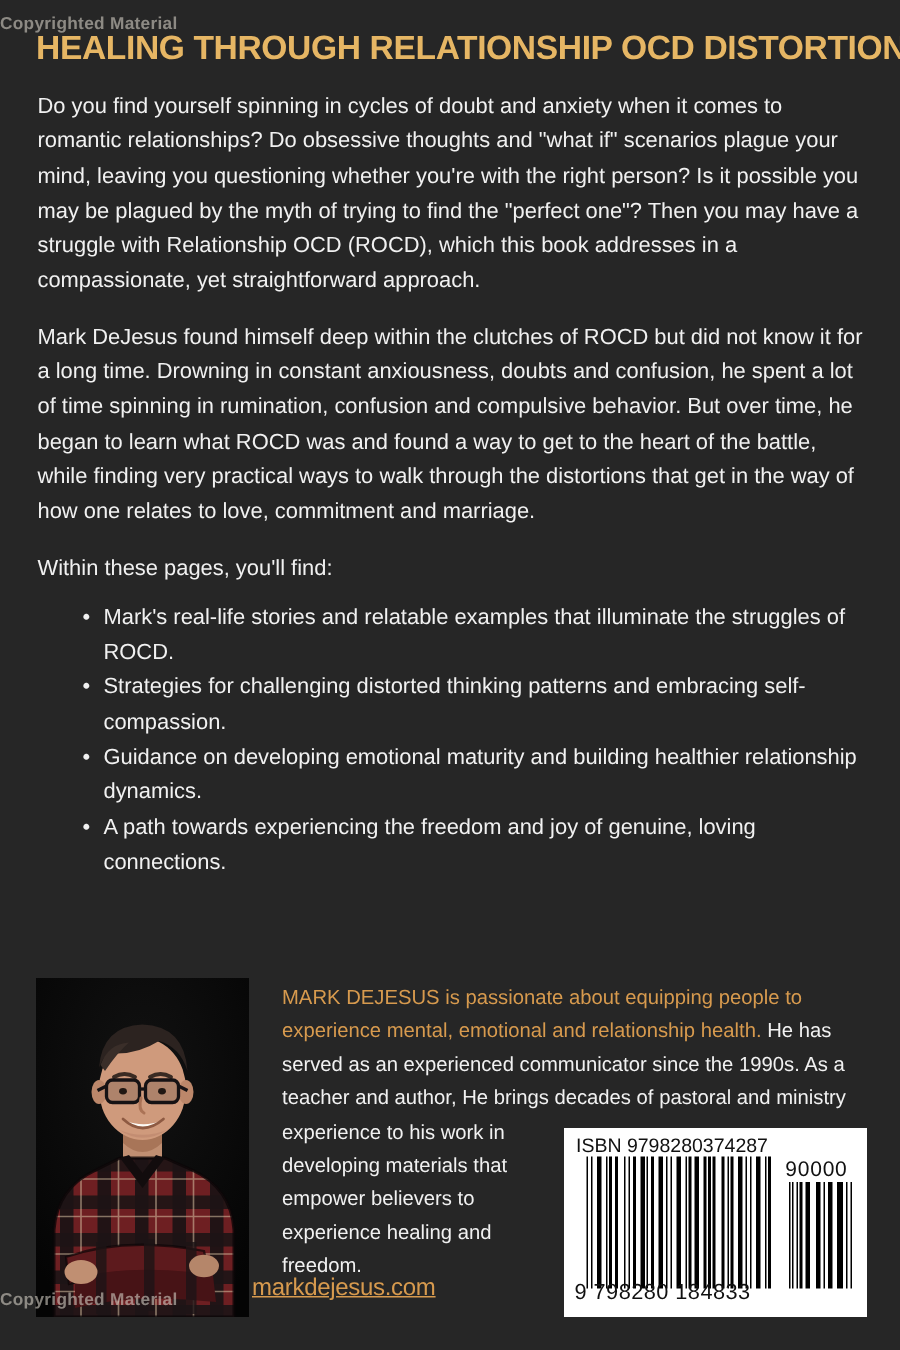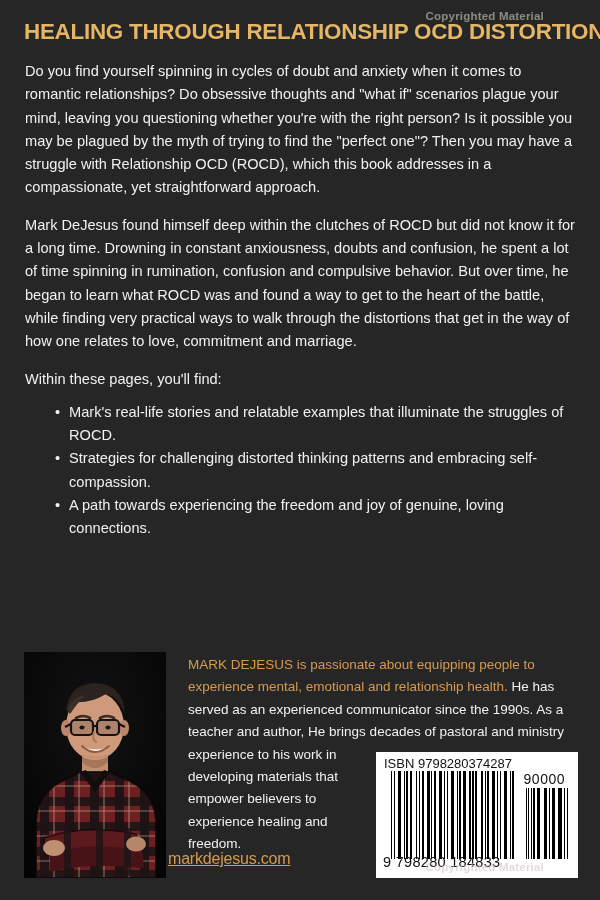--- a/index.html
+++ b/index.html
@@ -15,21 +15,21 @@
     overflow: hidden;
     font-family: "Liberation Sans", sans-serif;
     color: #f2f2f2;
   }
 
   
   .watermark {
     position: absolute;
     left: 0;
     width: 544px;
-    text-align: right;
+    text-align: left;
     font-family: "Liberation Sans", sans-serif;
     font-size: 11.5px;
     font-weight: bold;
     letter-spacing: 0.2px;
     color: rgba(205, 200, 190, 0.62);
     pointer-events: none;
     user-select: none;
   }
   #wm-top { top: 10px; }
   #wm-bottom { top: 861px; }
@@ -186,20 +186,21 @@
 
   <div id="title">HEALING THROUGH RELATIONSHIP OCD DISTORTIONS</div>
 
   <div id="body">
     <p>Do you find yourself spinning in cycles of doubt and anxiety when it comes to romantic relationships? Do obsessive thoughts and "what if" scenarios plague your mind, leaving you questioning whether you're with the right person? Is it possible you may be plagued by the myth of trying to find the "perfect one"? Then you may have a struggle with Relationship OCD (ROCD), which this book addresses in a compassionate, yet straightforward approach.</p>
     <p>Mark DeJesus found himself deep within the clutches of ROCD but did not know it for a long time. Drowning in constant anxiousness, doubts and confusion, he spent a lot of time spinning in rumination, confusion and compulsive behavior. But over time, he began to learn what ROCD was and found a way to get to the heart of the battle, while finding very practical ways to walk through the distortions that get in the way of how one relates to love, commitment and marriage.</p>
     <p class="tight">Within these pages, you'll find:</p>
     <ul class="features">
       <li>Mark's real-life stories and relatable examples that illuminate the struggles of ROCD.</li>
       <li>Strategies for challenging distorted thinking patterns and embracing self-compassion.</li>
+      <li>Guidance on developing emotional maturity and building healthier relationship dynamics.</li>
       <li>A path towards experiencing the freedom and joy of genuine, loving connections.</li>
     </ul>
   </div>
 
   <div id="author-photo">
     <svg width="142" height="226" viewBox="0 0 142 226">
       <defs>
         <clipPath id="shirtClip">
           <path d="M12 226 L12 168 Q14 140 40 128 L56 120 L86 120 L104 128 Q130 140 132 168 L132 226 Z"></path>
         </clipPath>

